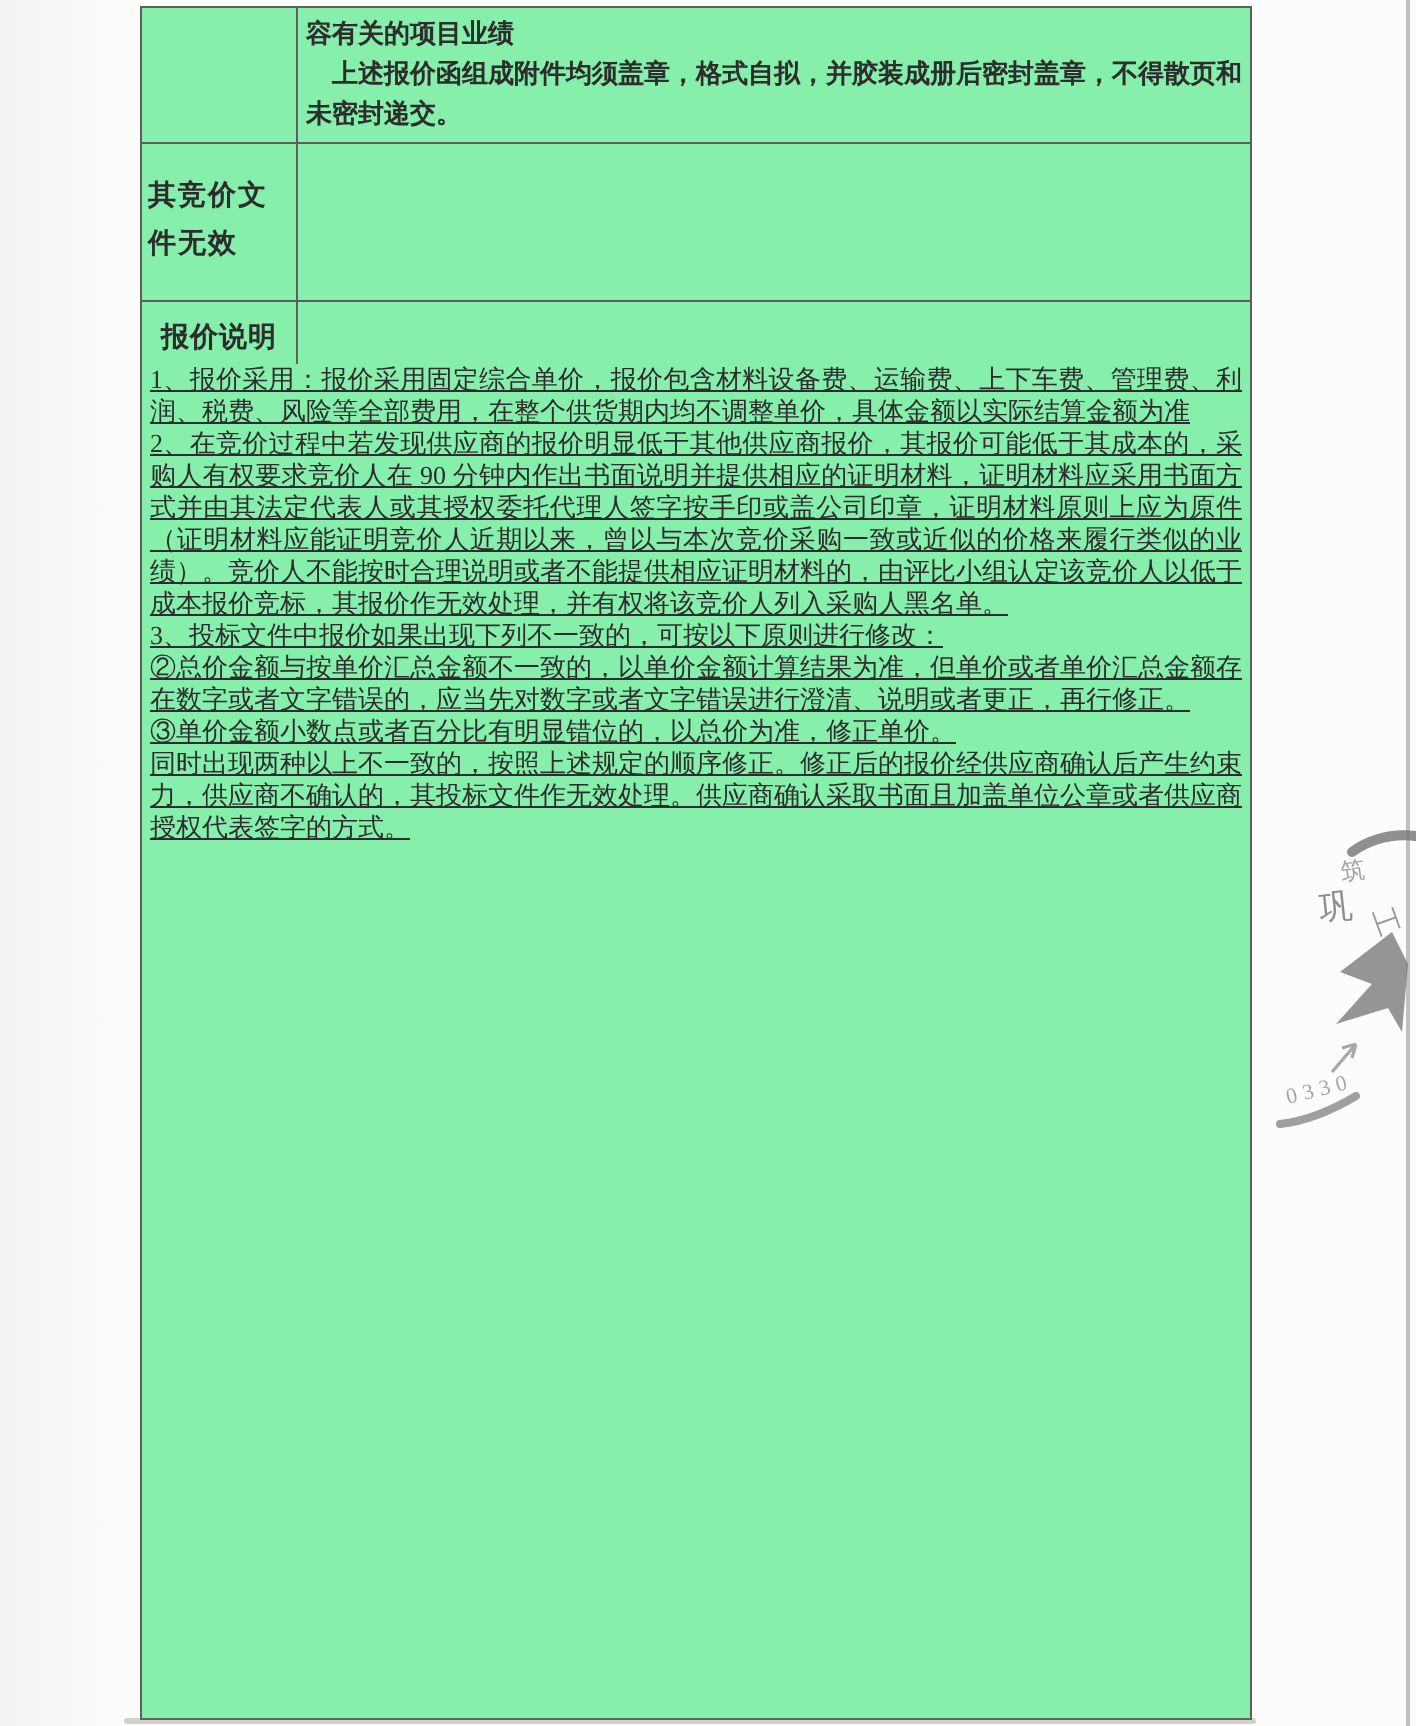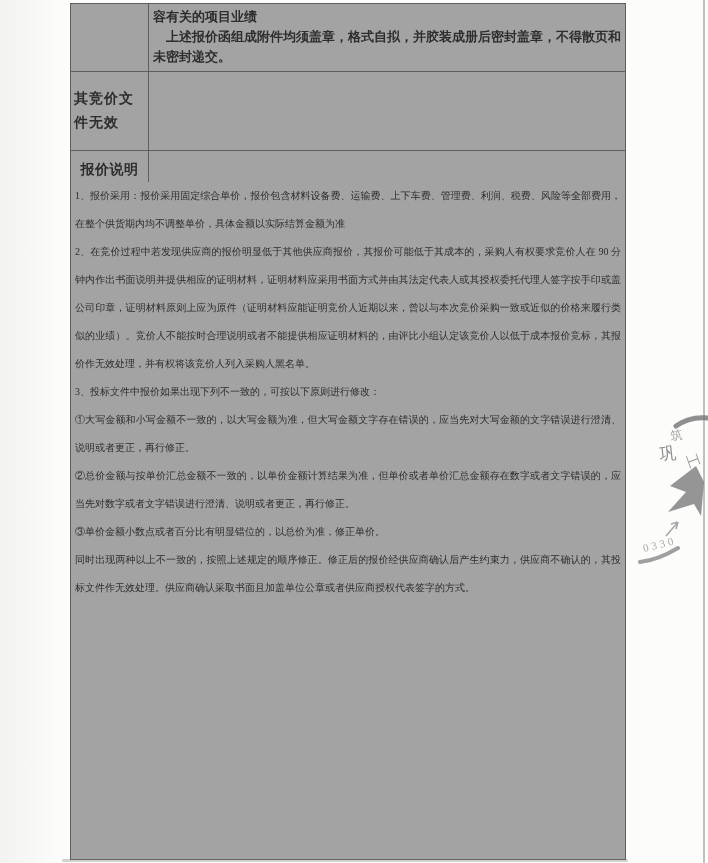--- a/index.html
+++ b/index.html
@@ -15,21 +15,21 @@
   .edge-left{position:absolute;left:0;top:0;width:58px;height:863px;
     background:linear-gradient(to right, rgba(150,150,150,0.10), rgba(150,150,150,0.0));}
   .edge-right-line{position:absolute;left:703px;top:0;width:2px;height:863px;
     background:rgba(120,120,120,0.45);}
   .edge-bottom-smudge{position:absolute;left:62px;top:859px;width:566px;height:3px;
     background:rgba(110,110,110,0.30);border-radius:2px;}
 
   .doc-table{
     position:absolute;left:70px;top:3px;width:554px;
     border:1px solid #5e5e5e;
-    background:#a3a3a3;
+    background:#86efac;
   }
   .t-row{display:flex;}
   .t-row.bordered{border-bottom:1px solid #5e5e5e;}
   .row-1{height:67px;}
   .row-2{height:78px;}
   .row-3{height:708px;flex-direction:column;}
 
   .cell-label{
     width:78px;min-width:78px;
     border-right:1px solid #5e5e5e;
@@ -48,21 +48,21 @@
     overflow:hidden;
   }
   .cell-content p{margin:0;}
 
   .row-1 .cell-content{font-weight:bold;font-size:13px;line-height:20px;padding-top:3px;}
   .row-1 p.indent-1{text-indent:1em;}
 
   .row-2 .cell-content{font-size:13px;line-height:19px;padding-top:3px;}
   .row-2 p{text-indent:1.2em;}
 
-  .row-3 .cell-content{font-size:10px;line-height:28px;padding-top:0;}
+  .row-3 .cell-content{font-size:13px;line-height:16px;padding-top:0;text-decoration:underline;}
 
   
   .seal{position:absolute;left:638px;top:410px;width:70px;height:160px;}
 </style>
 </head>
 <body>
 
 <div class="page">
 
   <div class="edge-left"></div>
@@ -80,21 +80,20 @@
     <div class="t-row row-2 bordered">
       <div class="cell-label">其竞价文件无效</div>
     </div>
 
     <div class="t-row row-3">
       <div class="cell-label top-align">报价说明</div>
       <div class="cell-content">
         <p>1、报价采用：报价采用固定综合单价，报价包含材料设备费、运输费、上下车费、管理费、利润、税费、风险等全部费用，在整个供货期内均不调整单价，具体金额以实际结算金额为准</p>
         <p>2、在竞价过程中若发现供应商的报价明显低于其他供应商报价，其报价可能低于其成本的，采购人有权要求竞价人在 90 分钟内作出书面说明并提供相应的证明材料，证明材料应采用书面方式并由其法定代表人或其授权委托代理人签字按手印或盖公司印章，证明材料原则上应为原件（证明材料应能证明竞价人近期以来，曾以与本次竞价采购一致或近似的价格来履行类似的业绩）。竞价人不能按时合理说明或者不能提供相应证明材料的，由评比小组认定该竞价人以低于成本报价竞标，其报价作无效处理，并有权将该竞价人列入采购人黑名单。</p>
         <p>3、投标文件中报价如果出现下列不一致的，可按以下原则进行修改：</p>
-        <p>①大写金额和小写金额不一致的，以大写金额为准，但大写金额文字存在错误的，应当先对大写金额的文字错误进行澄清、说明或者更正，再行修正。</p>
         <p>②总价金额与按单价汇总金额不一致的，以单价金额计算结果为准，但单价或者单价汇总金额存在数字或者文字错误的，应当先对数字或者文字错误进行澄清、说明或者更正，再行修正。</p>
         <p>③单价金额小数点或者百分比有明显错位的，以总价为准，修正单价。</p>
         <p>同时出现两种以上不一致的，按照上述规定的顺序修正。修正后的报价经供应商确认后产生约束力，供应商不确认的，其投标文件作无效处理。供应商确认采取书面且加盖单位公章或者供应商授权代表签字的方式。</p>
       </div>
     </div>
 
   </div>
 
   <svg class="seal" viewBox="0 0 70 160">
 

